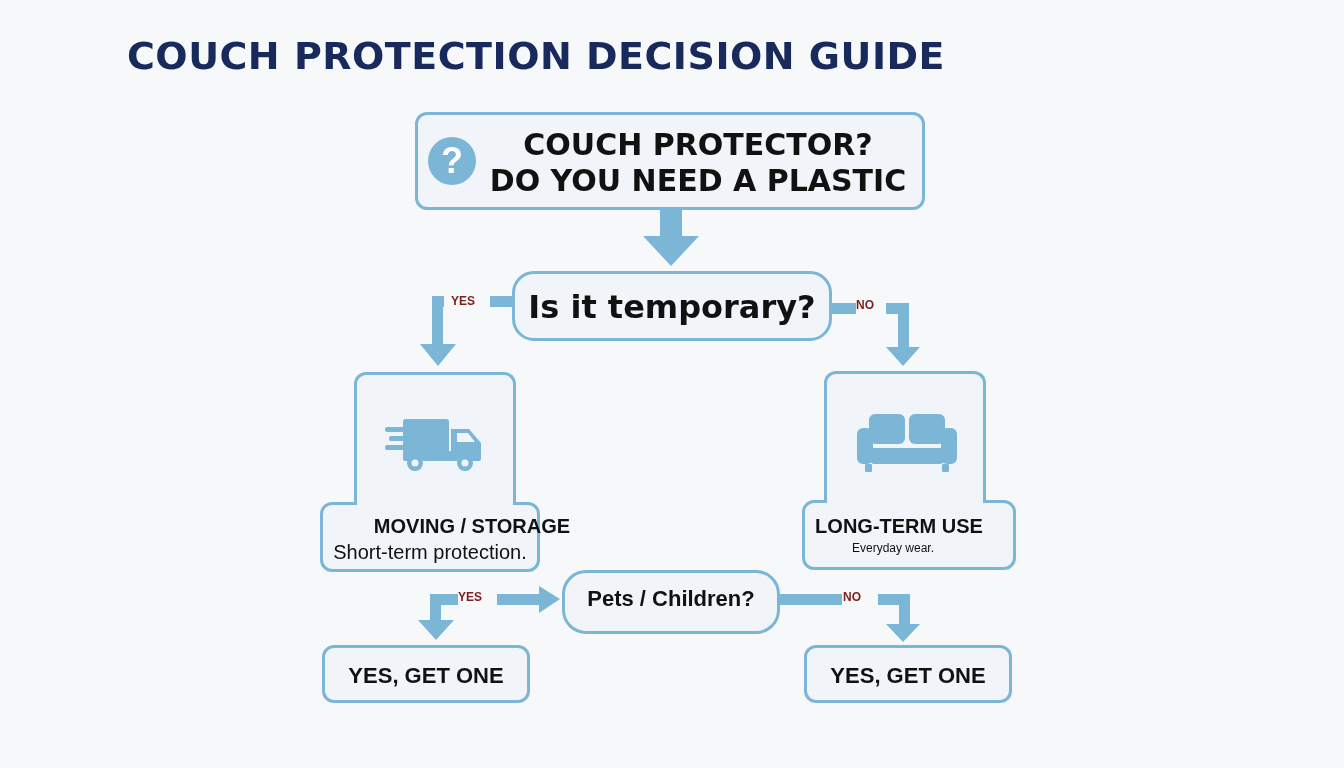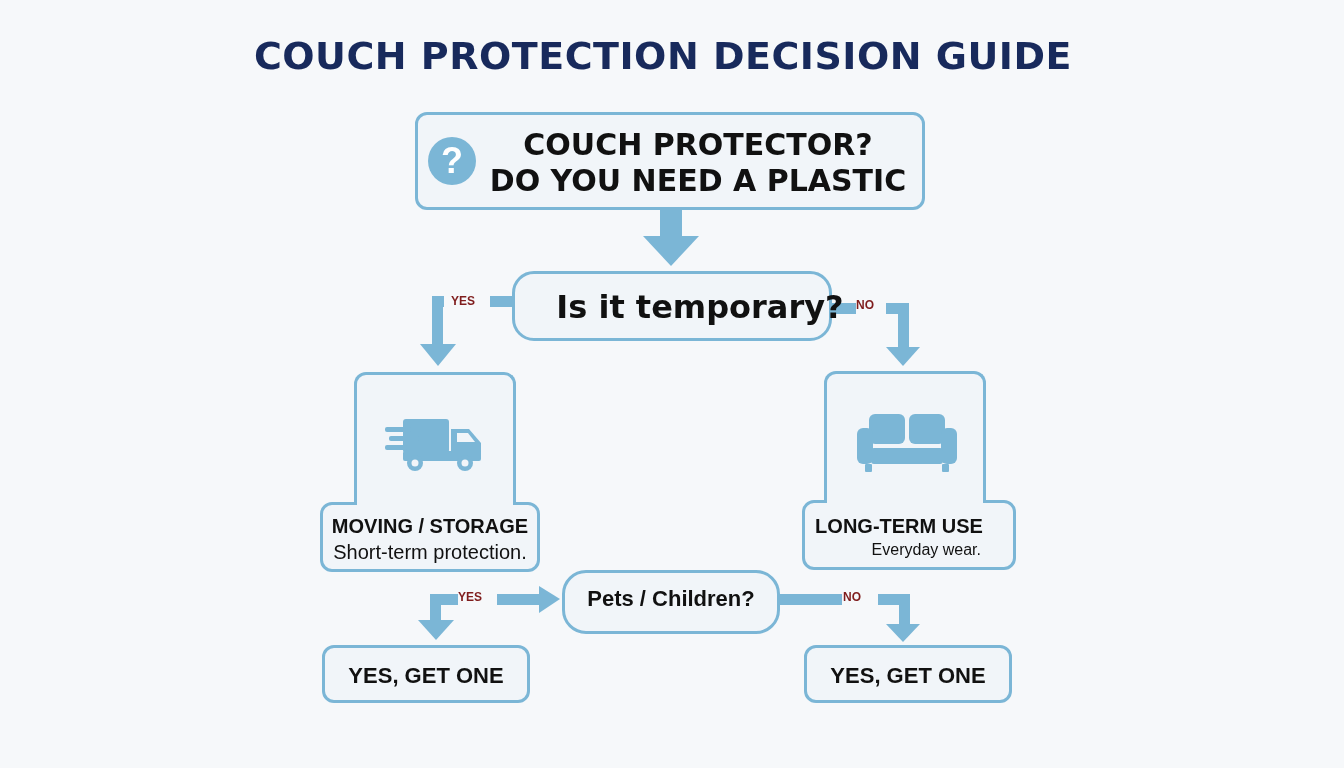--- a/index.html
+++ b/index.html
@@ -3,21 +3,21 @@
 <meta charset="utf-8">
 <style>
   html, body { margin:0; padding:0; }
   body {
     width:1344px; height:768px; position:relative; overflow:hidden;
     background:#f6f8fa;
     font-family:"Liberation Sans", sans-serif;
   }
   .abs { position:absolute; }
   .title {
-    left:0; width:1072px; top:34px; text-align:right;
+    left:0; width:1072px; top:34px; text-align:center;
     font-family:"DejaVu Sans", sans-serif; font-weight:bold;
     font-size:38px; color:#182a5c; letter-spacing:0.5px;
   }
   .box {
     position:absolute; box-sizing:border-box;
     border:3px solid #7bb6d6; background:#f1f5f9;
     border-radius:12px;
   }
   .txt { position:absolute; text-align:center; color:#111; font-weight:bold; }
   .lbl { position:absolute; font-weight:bold; color:#7f1d1d; font-size:12px; }
@@ -66,42 +66,42 @@
   <div class="abs" style="left:10px;top:22px;width:48px;height:48px;border-radius:50%;background:#7bb6d6;">
     <div style="color:#fff;font-weight:bold;font-size:36px;text-align:center;line-height:48px;">?</div>
   </div>
   <div class="txt" style="left:70px;width:420px;top:12px;font-size:30px;line-height:36px;font-family:'DejaVu Sans',sans-serif;">
     <div>COUCH PROTECTOR?</div>
     <div>DO YOU NEED A PLASTIC</div>
   </div>
 </div>
 
 <div class="box" style="left:512px;top:271px;width:320px;height:70px;border-radius:22px;">
-  <div class="txt" style="left:0;width:314px;top:14px;font-size:32px;font-family:'DejaVu Sans',sans-serif;margin-left:28px;">Is it temporary?</div>
+  <div class="txt" style="left:0;width:314px;top:14px;font-size:32px;font-family:'DejaVu Sans',sans-serif;">Is it temporary?</div>
 </div>
 
 <div class="box" style="left:354px;top:372px;width:162px;height:150px;border-bottom:none;border-radius:12px 12px 0 0;">
   <svg class="abs" style="left:28px;top:40px;" width="104" height="60" viewBox="0 0 104 60">
     <g fill="#7bb6d6">
       <rect x="18" y="4" width="46" height="34" rx="3"></rect>
       <path d="M66 14 h18 l12 14 v10 h-30 z"></path>
       <rect x="18" y="36" width="78" height="10" rx="2"></rect>
       <rect x="0" y="12" width="26" height="5" rx="2"></rect>
       <rect x="4" y="21" width="30" height="5" rx="2"></rect>
       <rect x="0" y="30" width="22" height="5" rx="2"></rect>
       <circle cx="30" cy="48" r="8"></circle>
         <circle cx="80" cy="48" r="8"></circle>
     </g>
     <circle cx="30" cy="48" r="3.5" fill="#f1f5f9"></circle>
       <circle cx="80" cy="48" r="3.5" fill="#f1f5f9"></circle>
     <path d="M72 18 h11 l7 9 h-18 z" fill="#f1f5f9"></path>
   </svg>
 </div>
 <div class="box" style="left:320px;top:502px;width:220px;height:70px;">
-  <div class="txt" style="left:0;width:214px;top:10px;font-size:20px;">MOVING / STORAGE</div>
+  <div class="txt" style="left:0;width:214px;top:10px;font-size:20px;padding-left:42px;">MOVING / STORAGE</div>
   <div class="txt" style="left:0;width:214px;top:36px;font-size:20px;font-weight:normal;">Short-term protection.</div>
 </div>
 <div class="abs" style="left:357px;top:500px;width:156px;height:6px;background:#f1f5f9;"></div>
 
 <div class="box" style="left:824px;top:371px;width:162px;height:150px;border-bottom:none;border-radius:12px 12px 0 0;">
   <svg class="abs" style="left:30px;top:38px;" width="100" height="62" viewBox="0 0 100 62">
     <g fill="#7bb6d6">
       <rect x="12" y="2" width="36" height="30" rx="6"></rect>
       <rect x="52" y="2" width="36" height="30" rx="6"></rect>
       <rect x="0" y="16" width="16" height="36" rx="6"></rect>
@@ -109,21 +109,21 @@
       <rect x="14" y="36" width="72" height="16" rx="3"></rect>
       <rect x="8" y="52" width="7" height="8" rx="1"></rect>
       <rect x="85" y="52" width="7" height="8" rx="1"></rect>
     </g>
     <rect x="16" y="32" width="32" height="3" fill="#f1f5f9"></rect>
     <rect x="52" y="32" width="32" height="3" fill="#f1f5f9"></rect>
   </svg>
 </div>
 <div class="box" style="left:802px;top:500px;width:214px;height:70px;">
   <div class="txt" style="left:0;width:188px;top:12px;font-size:20px;">LONG-TERM USE</div>
-  <div class="txt" style="left:0;width:176px;top:38px;font-size:16px;font-weight:normal;text-align:right;">Everyday wear.</div>
+  <div class="txt" style="left:0;width:176px;top:38px;font-size:12px;font-weight:normal;">Everyday wear.</div>
 </div>
 <div class="abs" style="left:827px;top:498px;width:156px;height:6px;background:#f1f5f9;"></div>
 
 <div class="box" style="left:562px;top:570px;width:218px;height:64px;border-radius:24px;">
   <div class="txt" style="left:0;width:212px;top:13px;font-size:22px;">Pets / Children?</div>
 </div>
 
 <div class="box" style="left:322px;top:645px;width:208px;height:58px;">
   <div class="txt" style="left:0;width:202px;top:15px;font-size:22px;">YES, GET ONE</div>
 </div>

